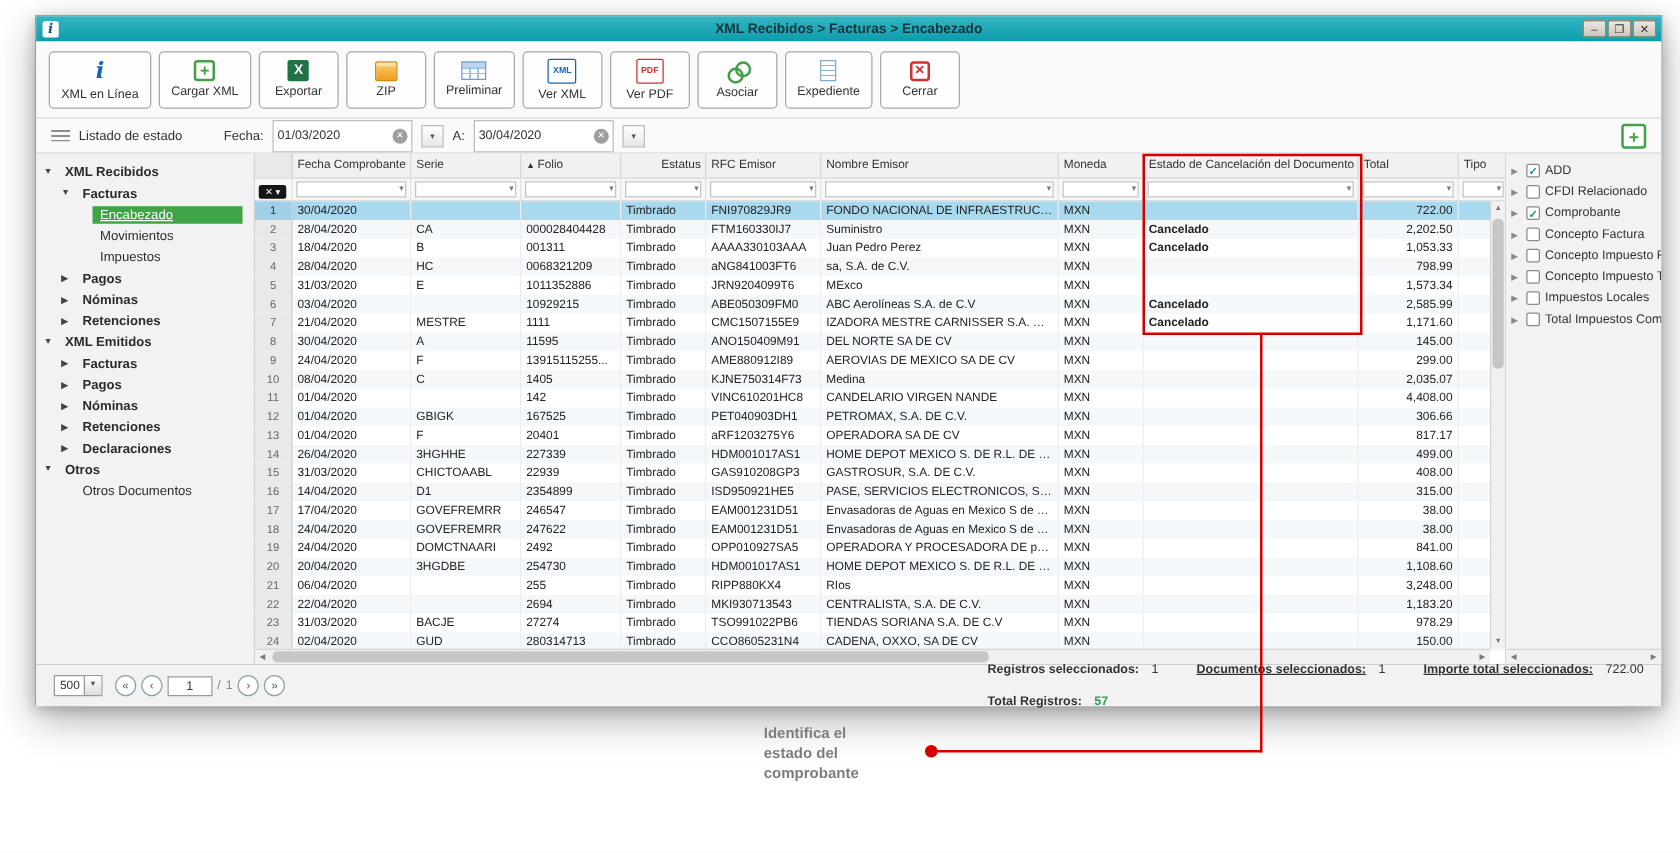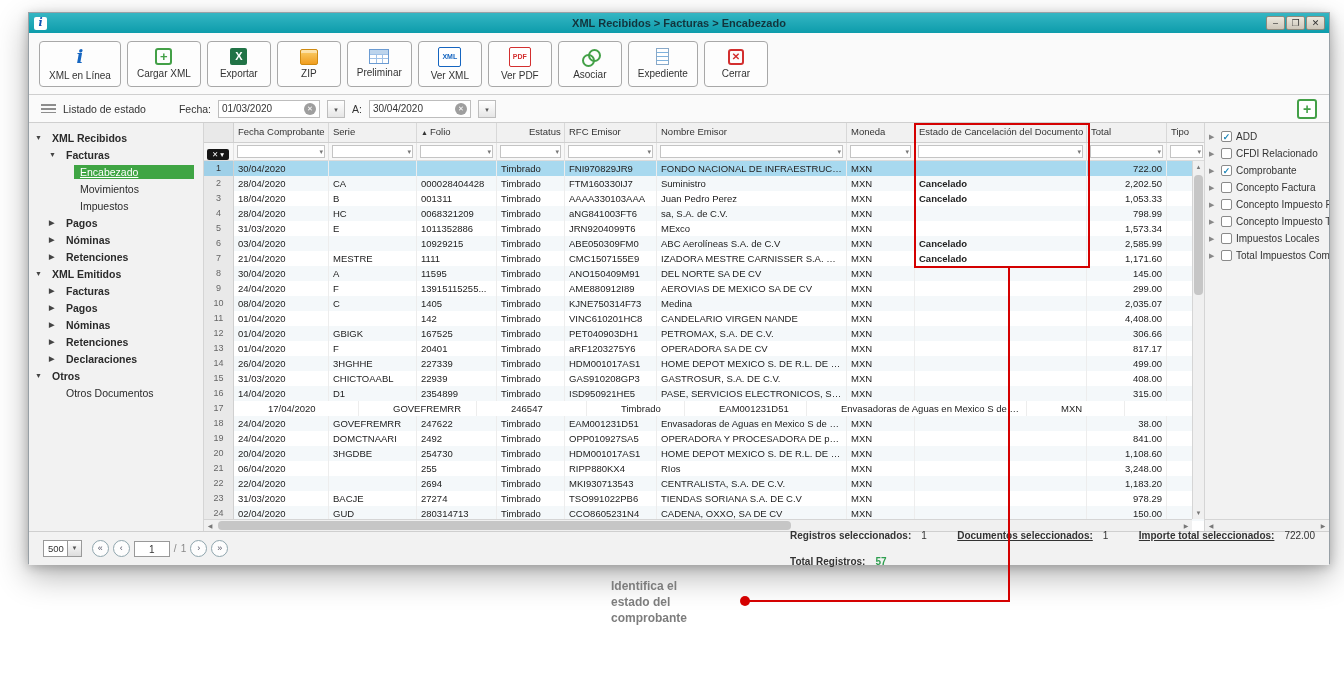--- a/index.html
+++ b/index.html
@@ -37,21 +37,21 @@
   .link-icon::before,.link-icon::after { content:""; position:absolute; width:9px; height:9px; border:2px solid #43a047; border-radius:50%; }
   .link-icon::before { left:2px; top:6px; } .link-icon::after { left:8px; top:1px; }
   .document-icon { width:13px; height:17px; border:1px solid #88a8c8; background-color:#fff;
                    background-image:repeating-linear-gradient(180deg,transparent 0 3px,#7fb2dd 3px 4px); }
   .close-icon { width:16px; height:16px; border:2px solid #d32f2f; border-radius:3px; color:#d32f2f; font-weight:bold; font-size:10px; line-height:12px; text-align:center; }
 
   
   .filter-bar { height:28px; background:#fafafa; border-bottom:1px solid #cfcfcf; display:flex; align-items:center; padding:0 12px; gap:7px; font-size:10.5px; color:#333; }
   .menu-icon { width:15px; height:9px; background:repeating-linear-gradient(180deg,#8d8d8d 0 2px,transparent 2px 4px); }
   .views-label { margin-right:26px; }
-  .date-box { width:102px; height:18px; border:1px solid #bdbdbd; background:#fff; display:flex; align-items:center; padding:4px 3px; font-size:10px; gap:3px; }
+  .date-box { width:112px; height:18px; border:1px solid #bdbdbd; background:#fff; display:flex; align-items:center; padding:12px 3px; font-size:10px; gap:3px; }
   .date-val { flex:1; }
   .clear-circle { width:12px; height:12px; border-radius:50%; background:#9e9e9e; color:#fff; font-size:7px; line-height:12px; text-align:center; }
   .dd-btn { width:18px; height:18px; border:1px solid #bdbdbd; background:linear-gradient(#fff,#e6e6e6); font-size:7px; color:#555; text-align:center; line-height:17px; }
   .add-view-btn { margin-left:auto; width:20px; height:20px; border:2px solid #43a047; border-radius:3px; background:#fff; color:#43a047; font-weight:bold; font-size:14px; line-height:16px; text-align:center; }
 
   
   .main { display:flex; height:408px; background:#f2f2f2; }
 
   
   .sidebar { width:175px; background:#f2f2f2; border-right:1px solid #d5d5d5; padding-top:6px; overflow:hidden; }
@@ -535,21 +535,21 @@
             <div class="gc cell-serie">D1</div>
             <div class="gc cell-folio">2354899</div>
             <div class="gc cell-estatus">Timbrado</div>
             <div class="gc cell-rfc">ISD950921HE5</div>
             <div class="gc cell-nombre">PASE, SERVICIOS ELECTRONICOS, S.A. DE ...</div>
             <div class="gc cell-moneda">MXN</div>
             <div class="gc cell-cancelacion"></div>
             <div class="gc cell-total right">315.00</div>
             <div class="gc cell-tipo"></div>
           </div>
-          <div class="grow" style="grid-template-columns: 30px 95px 88px 80px 68px 92px 190px 68px 172px 80px 40px; gap: 30px;">
+          <div class="grow" style="grid-template-columns: 30px 95px 88px 80px 68px 92px 190px 68px 172px 80px 40px;">
             <div class="gc num-cell">17</div>
             <div class="gc cell-fecha">17/04/2020</div>
             <div class="gc cell-serie">GOVEFREMRR</div>
             <div class="gc cell-folio">246547</div>
             <div class="gc cell-estatus">Timbrado</div>
             <div class="gc cell-rfc">EAM001231D51</div>
             <div class="gc cell-nombre">Envasadoras de Aguas en Mexico S de RL d...</div>
             <div class="gc cell-moneda">MXN</div>
             <div class="gc cell-cancelacion"></div>
             <div class="gc cell-total right">38.00</div>

